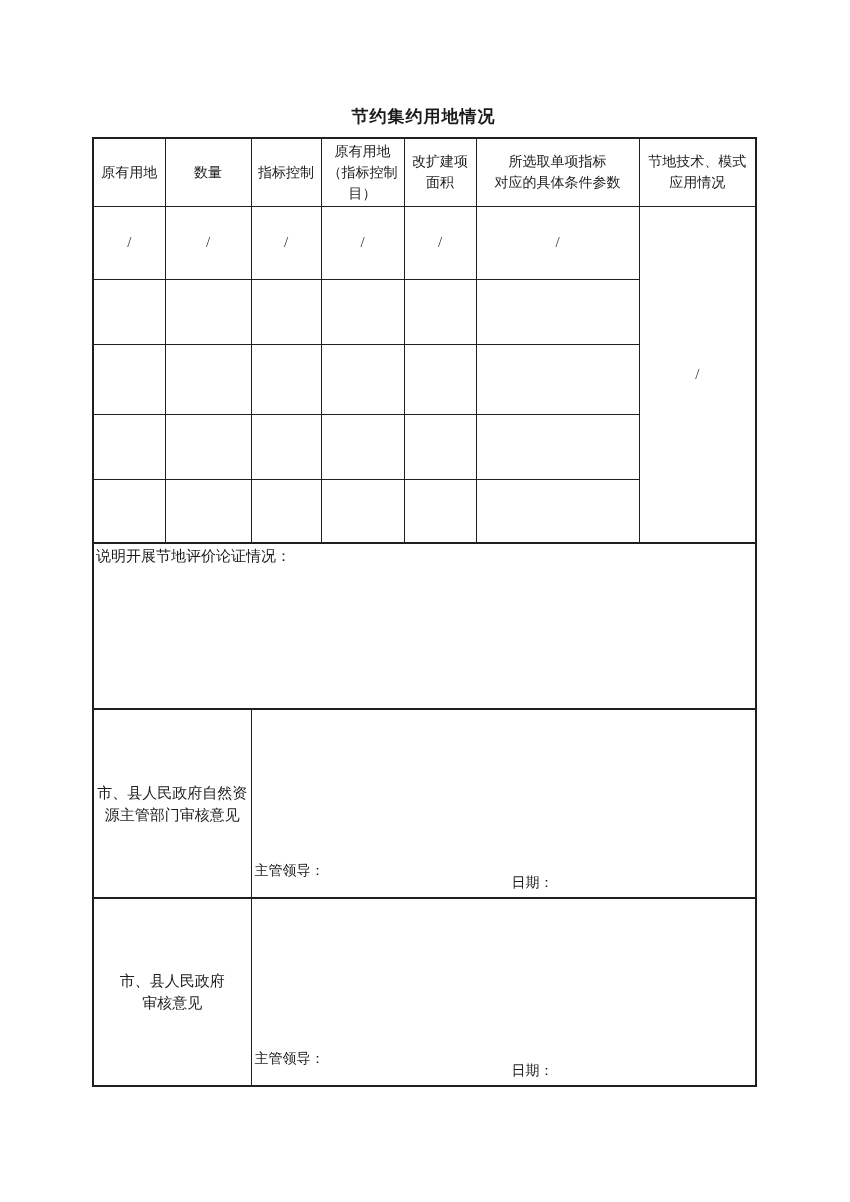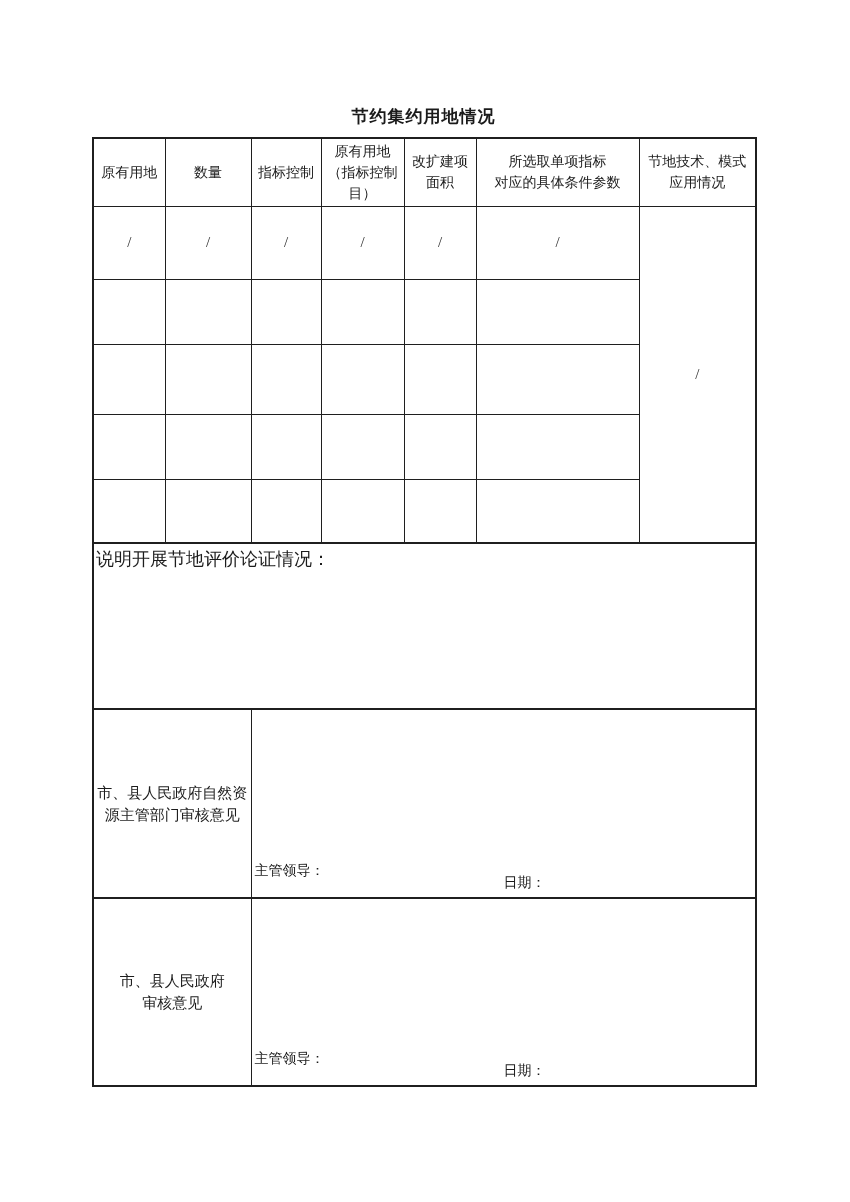--- a/index.html
+++ b/index.html
@@ -54,42 +54,42 @@
   .form-table td.slash-cell,
   .form-table td.merged-cell {
     font-size: 15px;
     color: #2b2b2b;
   }
   tr.note-row td {
     border-top-width: 2px;
     vertical-align: top;
     text-align: left;
     padding: 3px 2px;
-    font-size: 18px;
+    font-size: 15px;
   }
   tr.review-row td {
     border-top-width: 2px;
   }
   td.review-label {
     white-space: pre-line;
     font-size: 15px;
     line-height: 22px;
   }
   td.review-content {
     position: relative;
     font-size: 14px;
   }
   td.review-content .leader-label {
     position: absolute;
     left: 3px;
     bottom: 17px;
   }
   td.review-content .date-label {
     position: absolute;
-    left: 252px;
+    left: 260px;
     bottom: 5px;
   }
 </style>
 </head>
 <body>
 
 <div class="page">
 
   <div class="form-title">节约集约用地情况</div>
 

